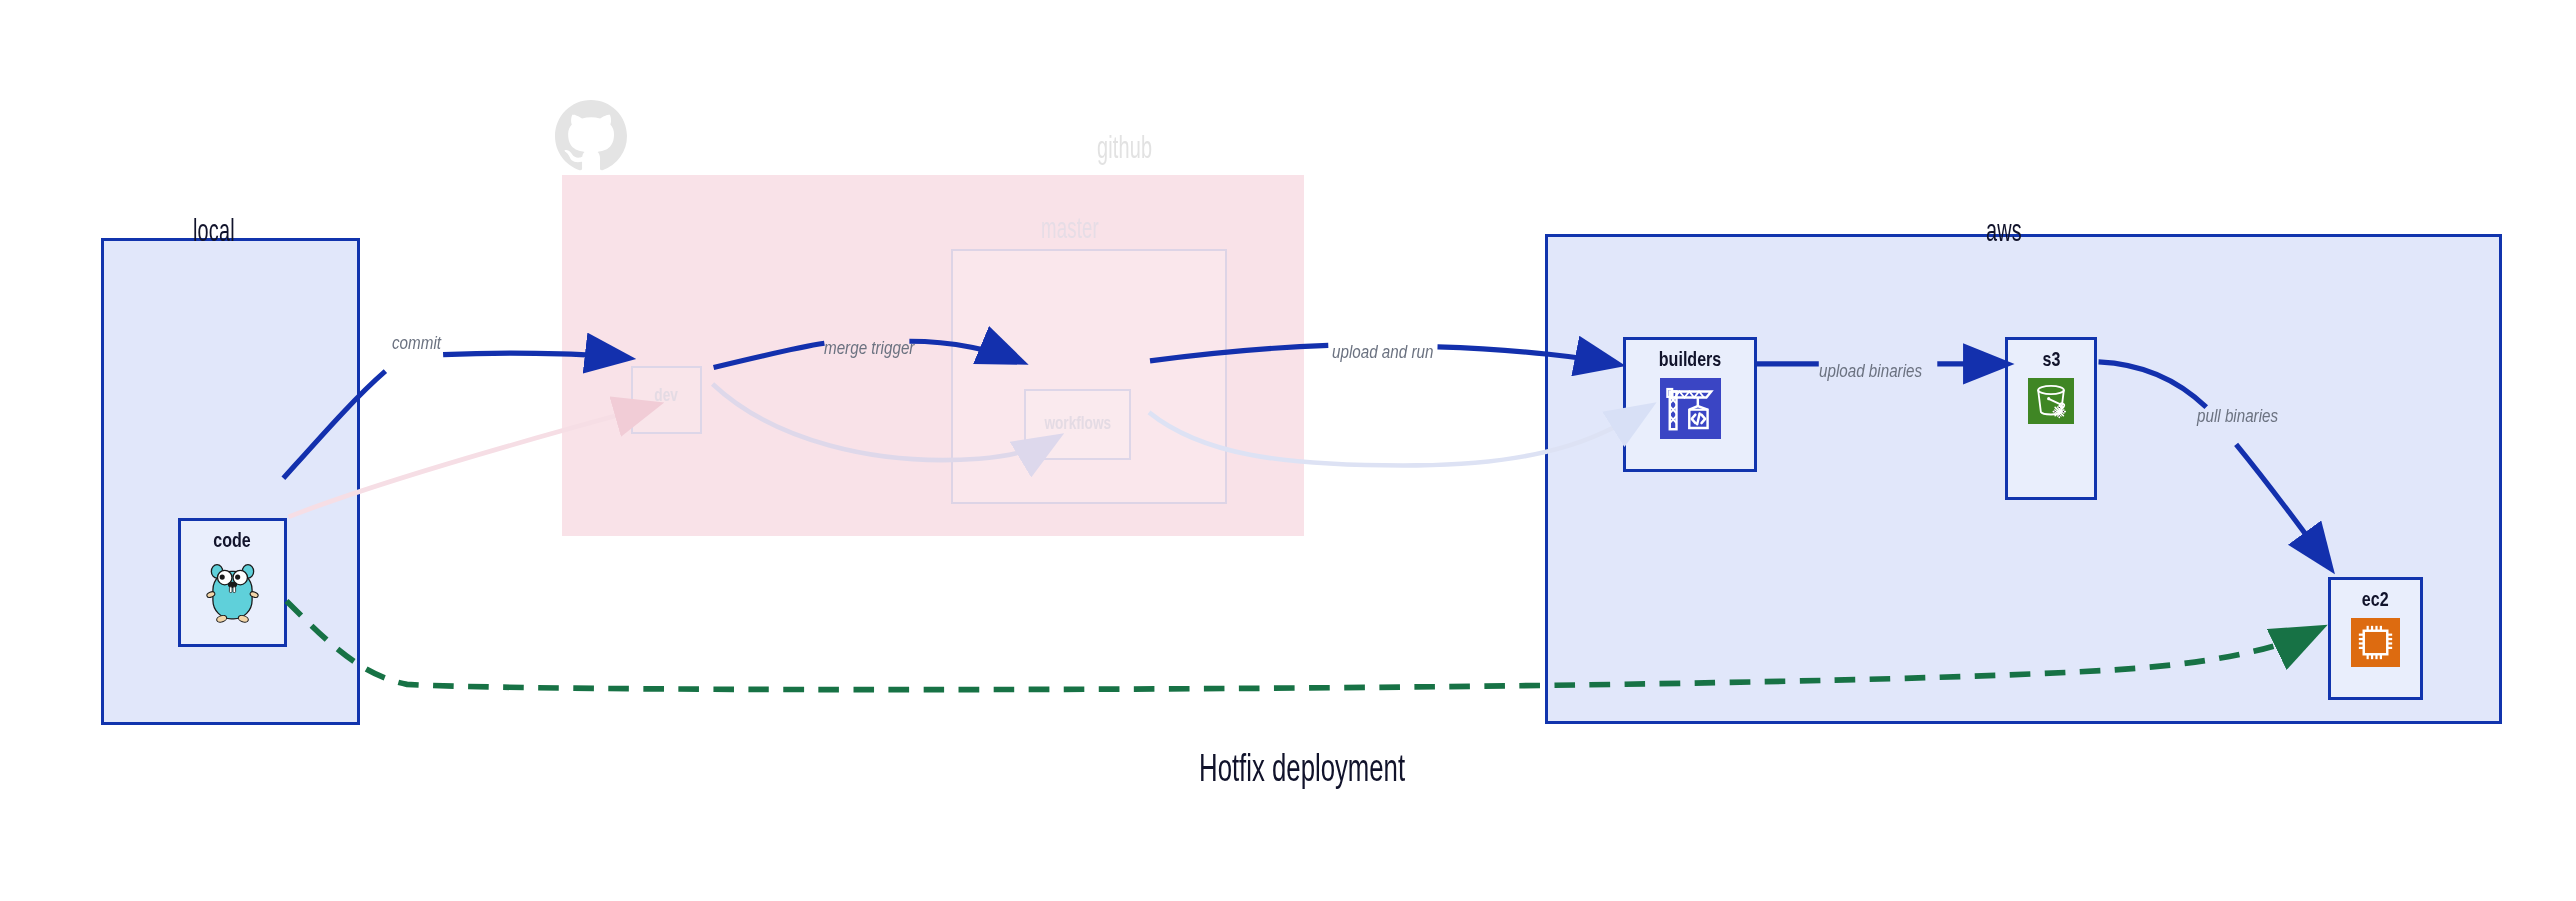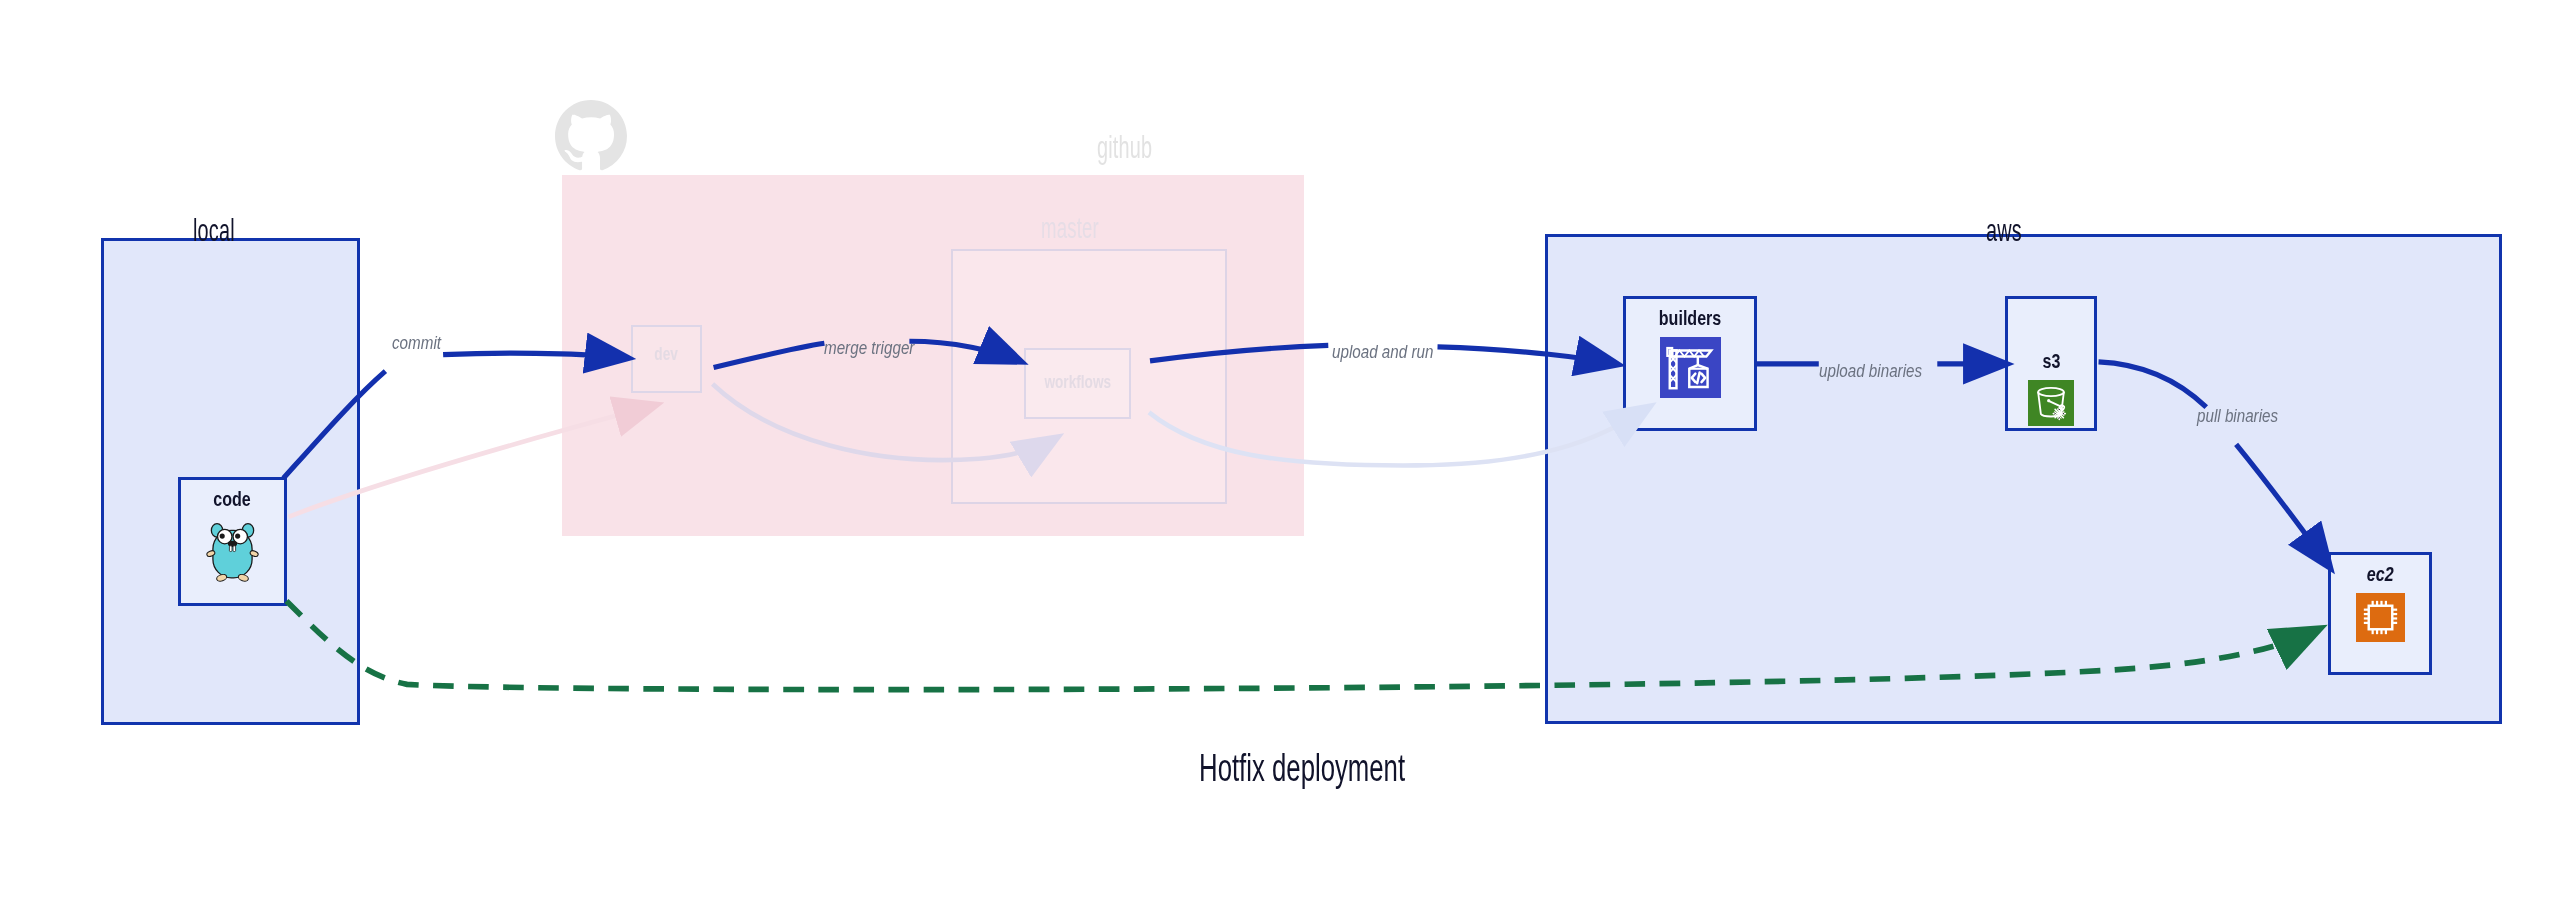--- a/index.html
+++ b/index.html
@@ -58,20 +58,21 @@
 
   
   .node {
     position: absolute;
     box-sizing: border-box;
     background: #e9eefc;
     border: 3.6px solid #1134ad;
     display: flex;
     flex-direction: column;
     align-items: center;
+    margin-top: 41px;
   }
   .node.faded {
     background: rgba(255,255,255,0.12);
     border: 2.6px solid #ddd6e8;
   }
   .node-label {
     font-family: "Liberation Sans", sans-serif;
     font-weight: 700;
     font-size: 20.6px;
     color: #11132b;
@@ -264,21 +265,21 @@
           <line x1="62" y1="32" x2="62" y2="46" stroke="#ffffff" stroke-width="4"></line>
 
           <path d="M48 52 L62 46 L78 52 L78 82 L48 82 Z" fill="none" stroke="#ffffff" stroke-width="4"></path>
           <line x1="48" y1="52" x2="78" y2="52" stroke="#ffffff" stroke-width="3.5"></line>
 
           <path d="M58 60 L52 67 L58 74 M68 60 L74 67 L68 74 M65 58 L61 76" stroke="#ffffff" stroke-width="4" fill="none" stroke-linecap="round" stroke-linejoin="round"></path>
         </svg>
       </div>
     </div>
 
-    <div class="node" style="left:2005px; top:296px; width:92px; height:135px;justify-content:flex-end;">
+    <div class="node" style="left:2005px; top:296px; width:92px; height:163px;">
       <div class="node-label">s3</div>
       <div class="node-icon">
         <svg width="46" height="46" viewBox="0 0 100 100">
           <rect width="100" height="100" fill="#3f8624"></rect>
 
           <ellipse cx="50" cy="26" rx="28" ry="9" fill="none" stroke="#ffffff" stroke-width="4"></ellipse>
           <path d="M22 26 L28 74 C32 81, 68 81, 72 74 L78 26" fill="none" stroke="#ffffff" stroke-width="4"></path>
 
           <circle cx="45" cy="45" r="3.5" fill="#ffffff"></circle>
           <line x1="46" y1="46" x2="72" y2="58" stroke="#ffffff" stroke-width="4"></line>
@@ -291,21 +292,21 @@
             <line x1="77" y1="64" x2="59" y2="82"></line>
           </g>
           <g stroke="#ffffff" stroke-width="2.5" stroke-linecap="round">
             <path d="M64 63 L68 67 L72 63 M64 83 L68 79 L72 83"></path>
             <path d="M58 69 L62 73 L58 77 M78 69 L74 73 L78 77"></path>
           </g>
         </svg>
       </div>
     </div>
 
-    <div class="node" style="left:2328px; top:552px; width:104px; height:123px;font-style:italic;">
+    <div class="node" style="left:2328px; top:536px; width:95px; height:123px;">
       <div class="node-label">ec2</div>
       <div class="node-icon">
         <svg width="49" height="49" viewBox="0 0 100 100">
           <rect width="100" height="100" fill="#dd6b10"></rect>
           <rect x="26" y="26" width="48" height="48" fill="none" stroke="#ffffff" stroke-width="5"></rect>
           <g stroke="#ffffff" stroke-width="4.5" stroke-linecap="butt">
             <line x1="34" y1="16" x2="34" y2="26"></line>
               <line x1="43" y1="16" x2="43" y2="26"></line>
             <line x1="52" y1="16" x2="52" y2="26"></line>
               <line x1="61" y1="16" x2="61" y2="26"></line>

